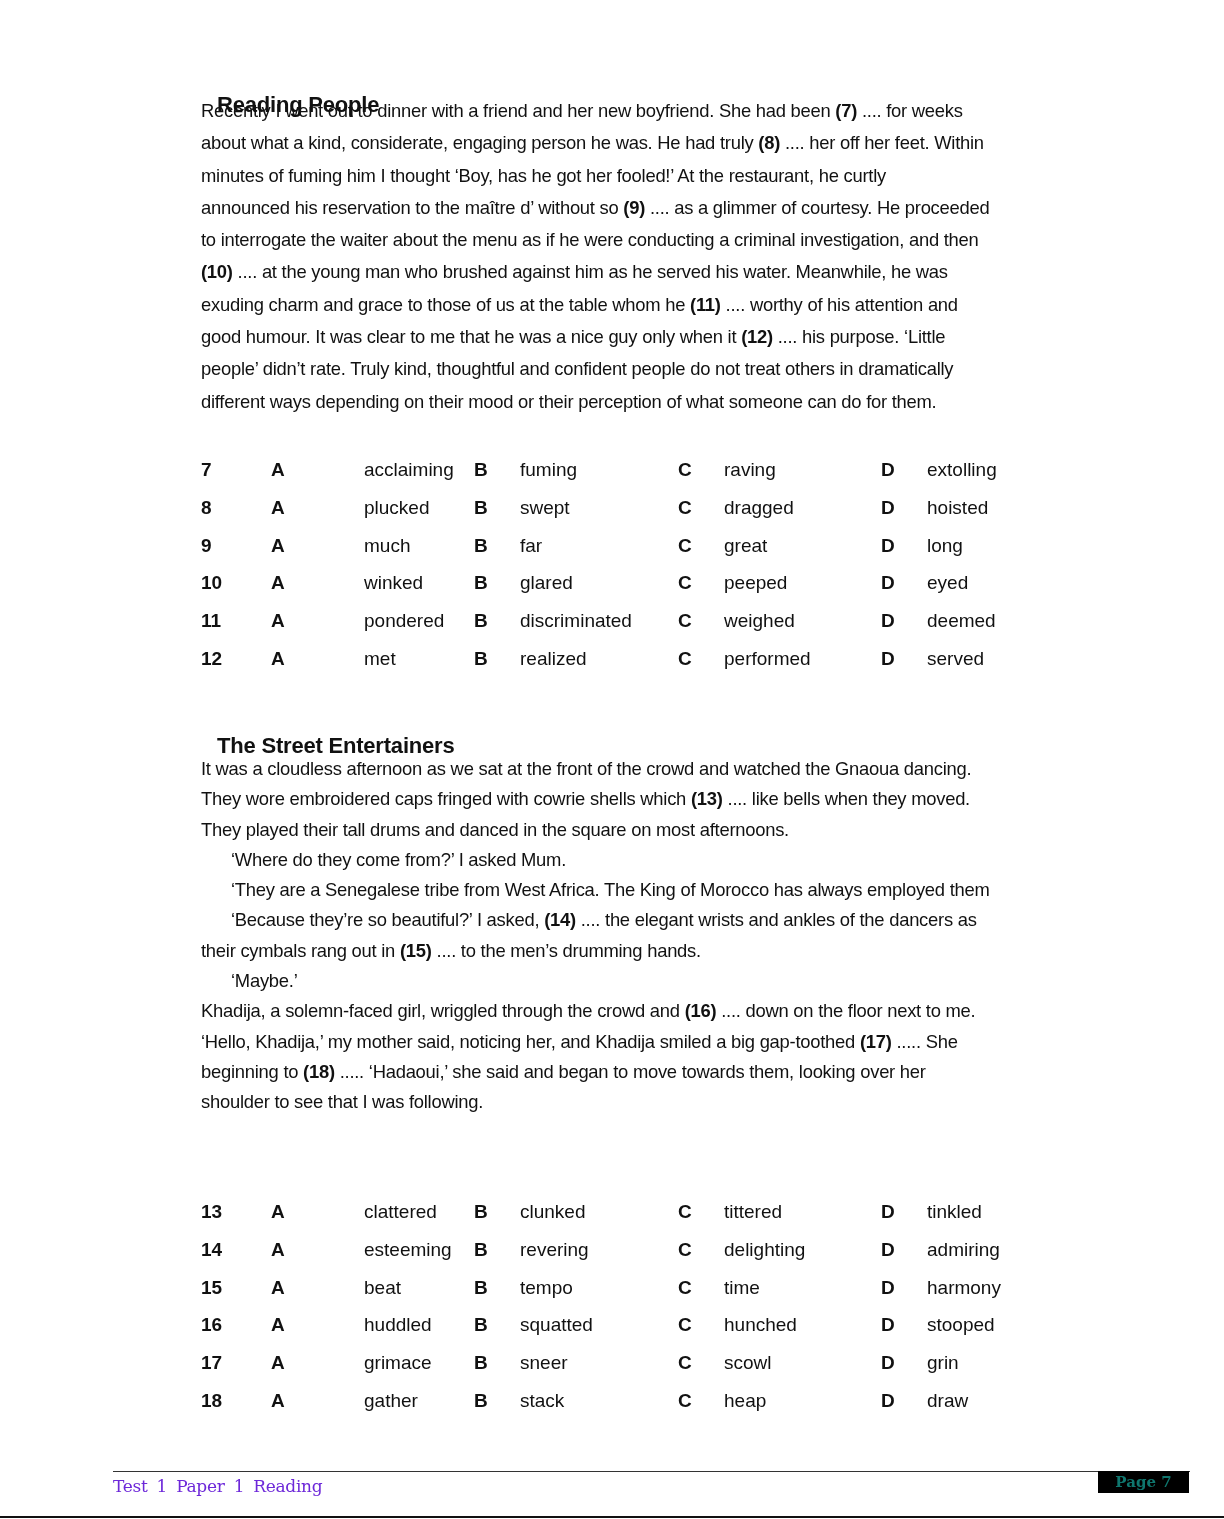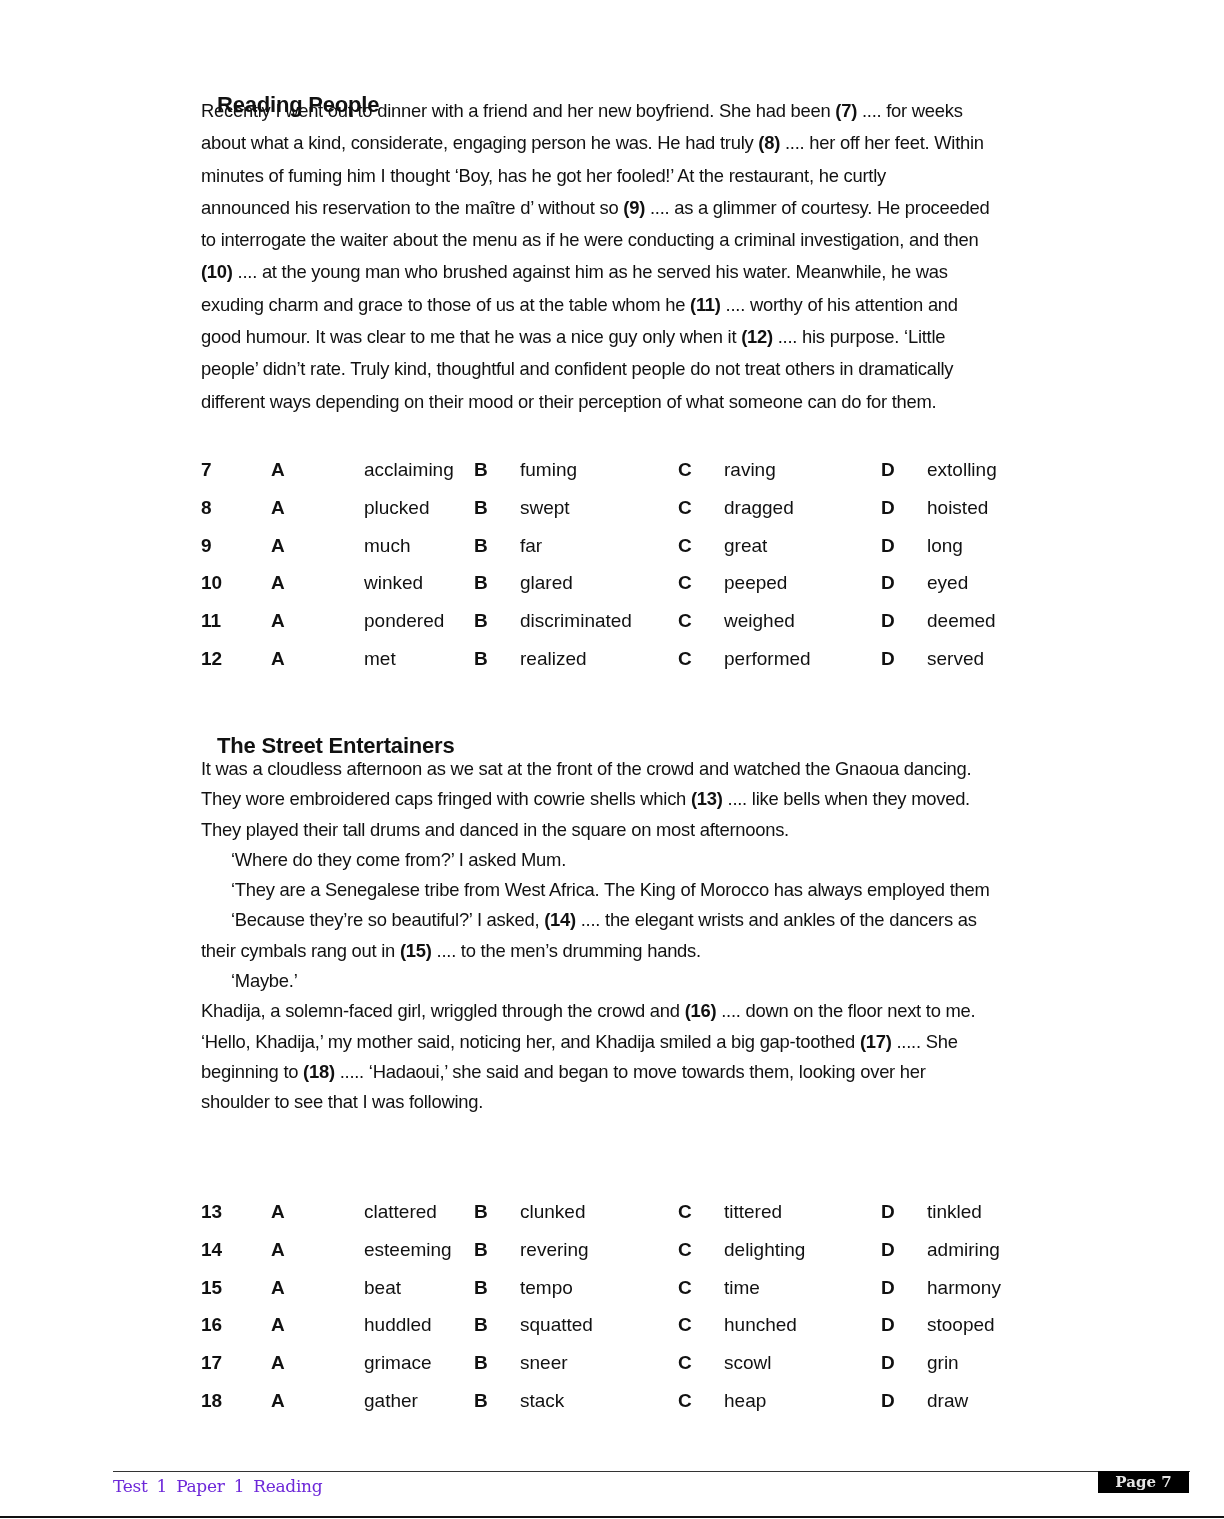--- a/index.html
+++ b/index.html
@@ -36,21 +36,21 @@
       position: absolute; left: 113px; top: 1471px; width: 1077px; height: 0;
       border-top: 1.5px solid #333;
     }
     .footer-label {
       position: absolute; left: 113px; top: 1476px;
       font-family: "DejaVu Serif", serif; font-size: 17px; color: #6d28d9;
       word-spacing: 4px; letter-spacing: -0.3px;
     }
     .page-badge {
       position: absolute; left: 1098px; top: 1471px; width: 91px; height: 22px;
-      background: #000; color: #e5e5e5; text-align: center;
+      background: #000; color: #0f766e; text-align: center;
       font-family: "DejaVu Serif", serif; font-weight: bold; font-size: 15px; line-height: 22px;
     }
     .bottom-rule {
       position: absolute; left: 0; top: 1516px; width: 1224px; height: 0;
       border-top: 2px solid #111;
     }
   </style>
 </head>
 <body>
 

